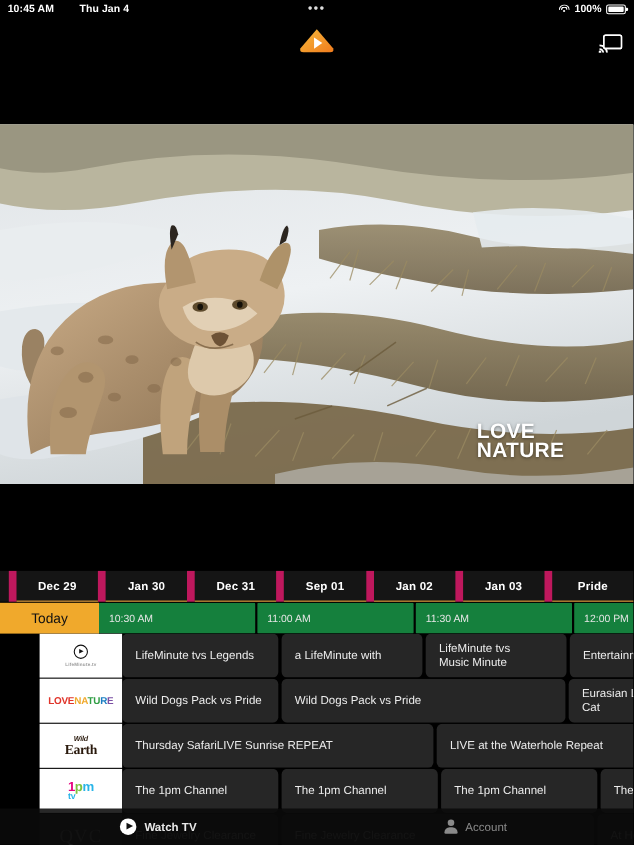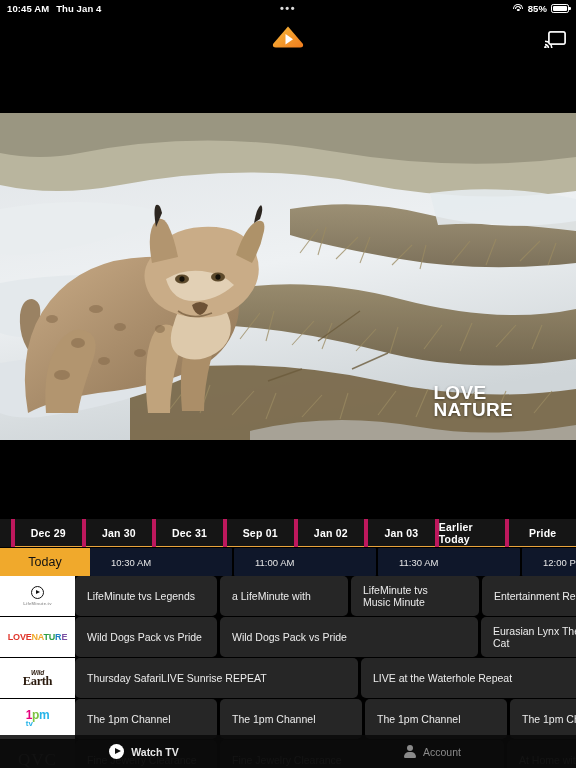--- a/index.html
+++ b/index.html
@@ -10,21 +10,21 @@
     overflow:hidden;
   }
   #app { position:relative; width:576px; height:768px; background:#000; }
 
   
   .statusbar {
     position:absolute; top:0; left:0; width:576px; height:16px;
     display:flex; align-items:center; color:#fff;
     font-size:9.5px; font-weight:600; letter-spacing:.1px;
   }
-  .sb-left { position:absolute; left:7px; display:flex; gap:7px; align-items:center; }
+  .sb-left { position:absolute; left:7px; display:flex; gap:23px; align-items:center; }
   .sb-mid { position:absolute; left:0; right:0; text-align:center; color:#ddd;
             font-size:11px; letter-spacing:1.5px; line-height:10px; }
   .sb-right { position:absolute; right:7px; display:flex; gap:4px; align-items:center; }
   .wifi-ico { width:11px; height:9px; position:relative; display:inline-block; }
   .wifi-ico i {
     position:absolute; left:50%; transform:translateX(-50%);
     border:1.3px solid #fff; border-bottom:none;
     border-radius:50% 50% 0 0 / 100% 100% 0 0;
   }
   .wifi-ico i:nth-child(1){ width:10px; height:5px; top:0.5px; }
@@ -57,46 +57,46 @@
   }
 
   
   .datestrip {
     position:absolute; top:519px; left:0; width:576px; height:28px;
     background:#151515; display:flex; align-items:stretch;
   }
   .date-tab {
     flex:1 1 0; position:relative; display:flex; align-items:center; justify-content:center;
     color:#fff; font-size:10.5px; font-weight:700; letter-spacing:.2px;
-    border-right:4px solid #be185d; cursor:pointer;
+    border-right:7px solid #be185d; cursor:pointer;
   }
   .date-tab:last-child { border-right:none; }
   .date-tab::after {
     content:""; position:absolute; left:0; right:0; bottom:0; height:1.5px; background:#e8a33d;
   }
   .date-tab.lead { flex:0 0 15px; }
   .date-tab.lead::after { background:transparent; }
 
   
   .timerow {
     position:absolute; top:548px; left:0; width:576px; height:28px; display:flex;
   }
   .today-cell {
     width:90px; background:#f0a92c; color:#111; display:flex; align-items:center;
     justify-content:center; font-size:12.5px; font-weight:500; cursor:pointer;
   }
   .time-track { flex:1; display:flex; background:#000; overflow:hidden; }
   .time-cell {
-    background:#0f172a; color:#e6e6e6; font-size:9.5px; font-weight:400;
-    display:flex; align-items:center; padding-left:21px; margin-right:2px;
+    background:#15803d; color:#e6e6e6; font-size:9.5px; font-weight:400;
+    display:flex; align-items:center; padding-left:9px; margin-right:2px;
     border-radius:1px; cursor:pointer;
   }
 
   
-  .grid { position:absolute; top:576px; left:0; width:576px; height:192px; overflow:hidden; }
+  .grid { position:absolute; top:576px; left:0; width:576px; height:192px; overflow:hidden;padding-left:36px; }
   .ch-row { display:flex; height:40px; margin-bottom:1px; }
   .ch-logo {
     width:75px; background:#fff; display:flex; align-items:center; justify-content:center;
     flex:0 0 75px; cursor:pointer; overflow:hidden;
   }
   .prog-track { flex:1; display:flex; position:relative; overflow:hidden; }
   .prog {
     background:#262626; border-radius:5px; margin-right:3px;
     display:flex; align-items:center; padding:0 0 0 12px;
     color:#ececec; font-size:10.5px; line-height:12px; font-weight:400;
@@ -174,21 +174,21 @@
       <span>10:45 AM</span>
       <span>Thu Jan 4</span>
     </div>
     <div class="sb-mid">•••</div>
     <div class="sb-right">
       <span class="wifi-ico">
           <i></i>
           <i></i>
           <i></i>
         </span>
-      <span>85%</span>
+      <span>100%</span>
       <span class="batt">
           <i></i>
         </span>
     </div>
   </div>
 
   <div class="topbar">
     <div class="brand-logo">
       <svg viewBox="0 0 32 24" width="32" height="24">
         <defs>
@@ -305,21 +305,20 @@
   </div>
 
   <div class="datestrip" id="datestrip">
     <div class="date-tab lead"></div>
   <div class="date-tab">Dec 29</div>
       <div class="date-tab">Jan 30</div>
       <div class="date-tab">Dec 31</div>
       <div class="date-tab">Sep 01</div>
       <div class="date-tab">Jan 02</div>
       <div class="date-tab">Jan 03</div>
-      <div class="date-tab">Earlier Today</div>
       <div class="date-tab">Pride</div>
     </div>
 
   <div class="timerow">
     <div class="today-cell">Today</div>
     <div class="time-track" id="timetrack">
         <div class="time-cell" style="width: 142px; flex: 0 0 142px;">10:30 AM</div>
         <div class="time-cell" style="width: 142px; flex: 0 0 142px;">11:00 AM</div>
         <div class="time-cell" style="width: 142px; flex: 0 0 142px;">11:30 AM</div>
         <div class="time-cell" style="width: 142px; flex: 0 0 142px;">12:00 PM</div>

